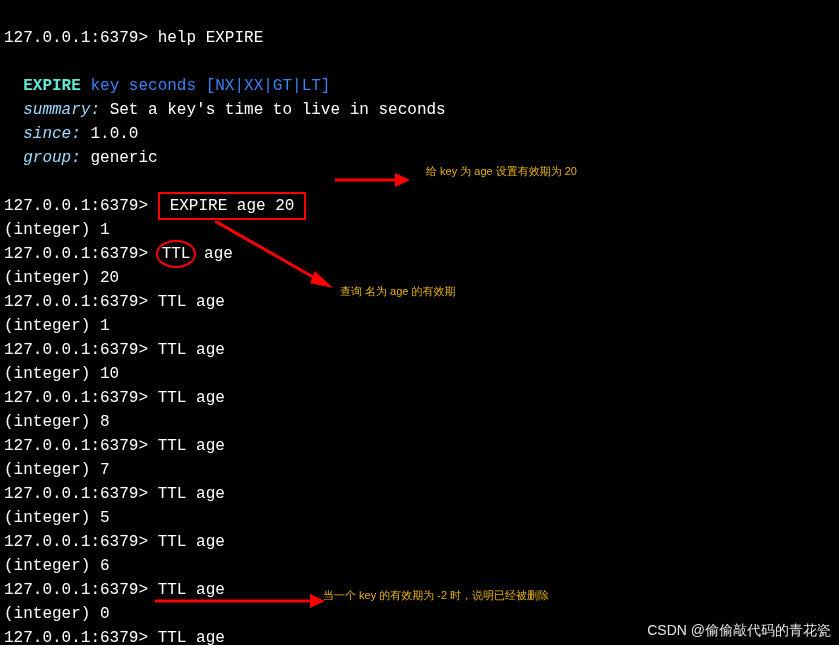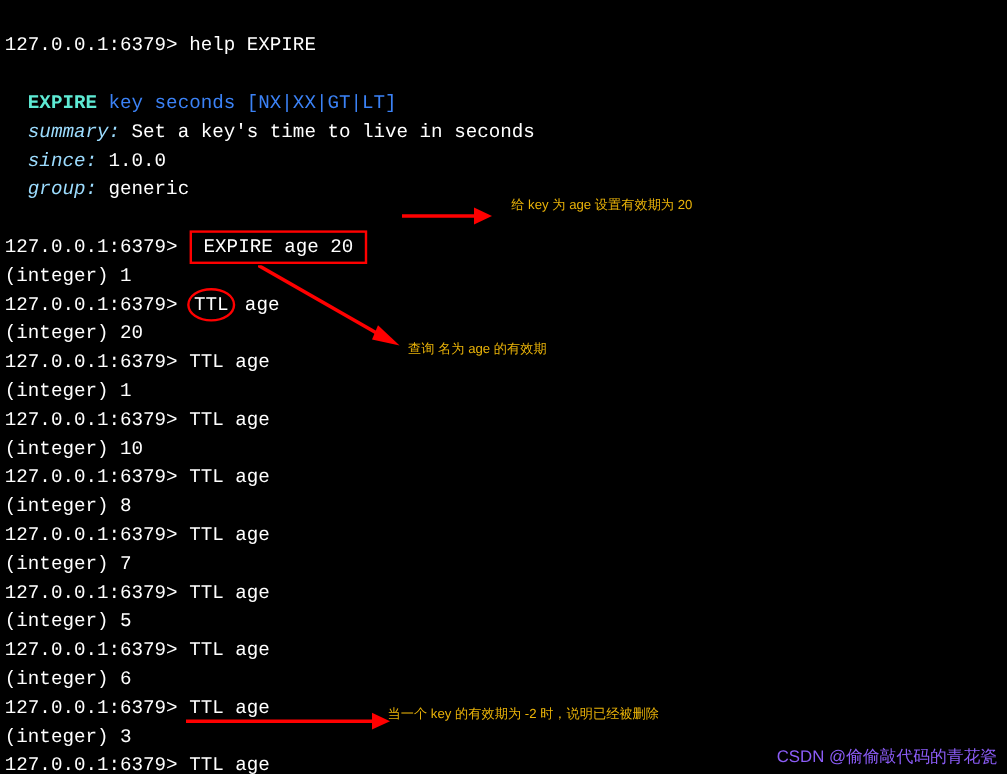--- a/index.html
+++ b/index.html
@@ -43,21 +43,21 @@
     font-size: 11px;
   }
   .arrow {
     position: absolute;
   }
   .arrow svg { display: block; }
   .watermark {
     position: absolute;
     right: 8px;
     bottom: 4px;
-    color: #8b5cf6;
+    color: #e5e5e5;
     font-family: Arial, "Microsoft YaHei", sans-serif;
     font-size: 14px;
   }
 </style>
 </head>
 <body>
 
 <div class="terminal">
 <span><span>127.0.0.1:6379&gt;</span> <span>help EXPIRE</span></span>
 
@@ -76,21 +76,21 @@
 <span>(integer) 10</span>
 <span>127.0.0.1:6379&gt;</span> <span>TTL age</span>
 <span>(integer) 8</span>
 <span>127.0.0.1:6379&gt;</span> <span>TTL age</span>
 <span>(integer) 7</span>
 <span>127.0.0.1:6379&gt;</span> <span>TTL age</span>
 <span>(integer) 5</span>
 <span>127.0.0.1:6379&gt;</span> <span>TTL age</span>
 <span>(integer) 6</span>
 <span>127.0.0.1:6379&gt;</span> <span>TTL age</span>
-<span>(integer) 3</span>
+<span>(integer) 0</span>
 <span>127.0.0.1:6379&gt;</span> <span>TTL age</span>
 
  
 </div>
 
 <div class="arrow" style="left:335px; top:170px;">
 <svg width="75" height="20">
       <line x1="0" y1="10" x2="60" y2="10" stroke="#ff0000" stroke-width="3"></line>
       <polygon points="60,3 75,10 60,17" fill="#ff0000"></polygon>
     </svg>

